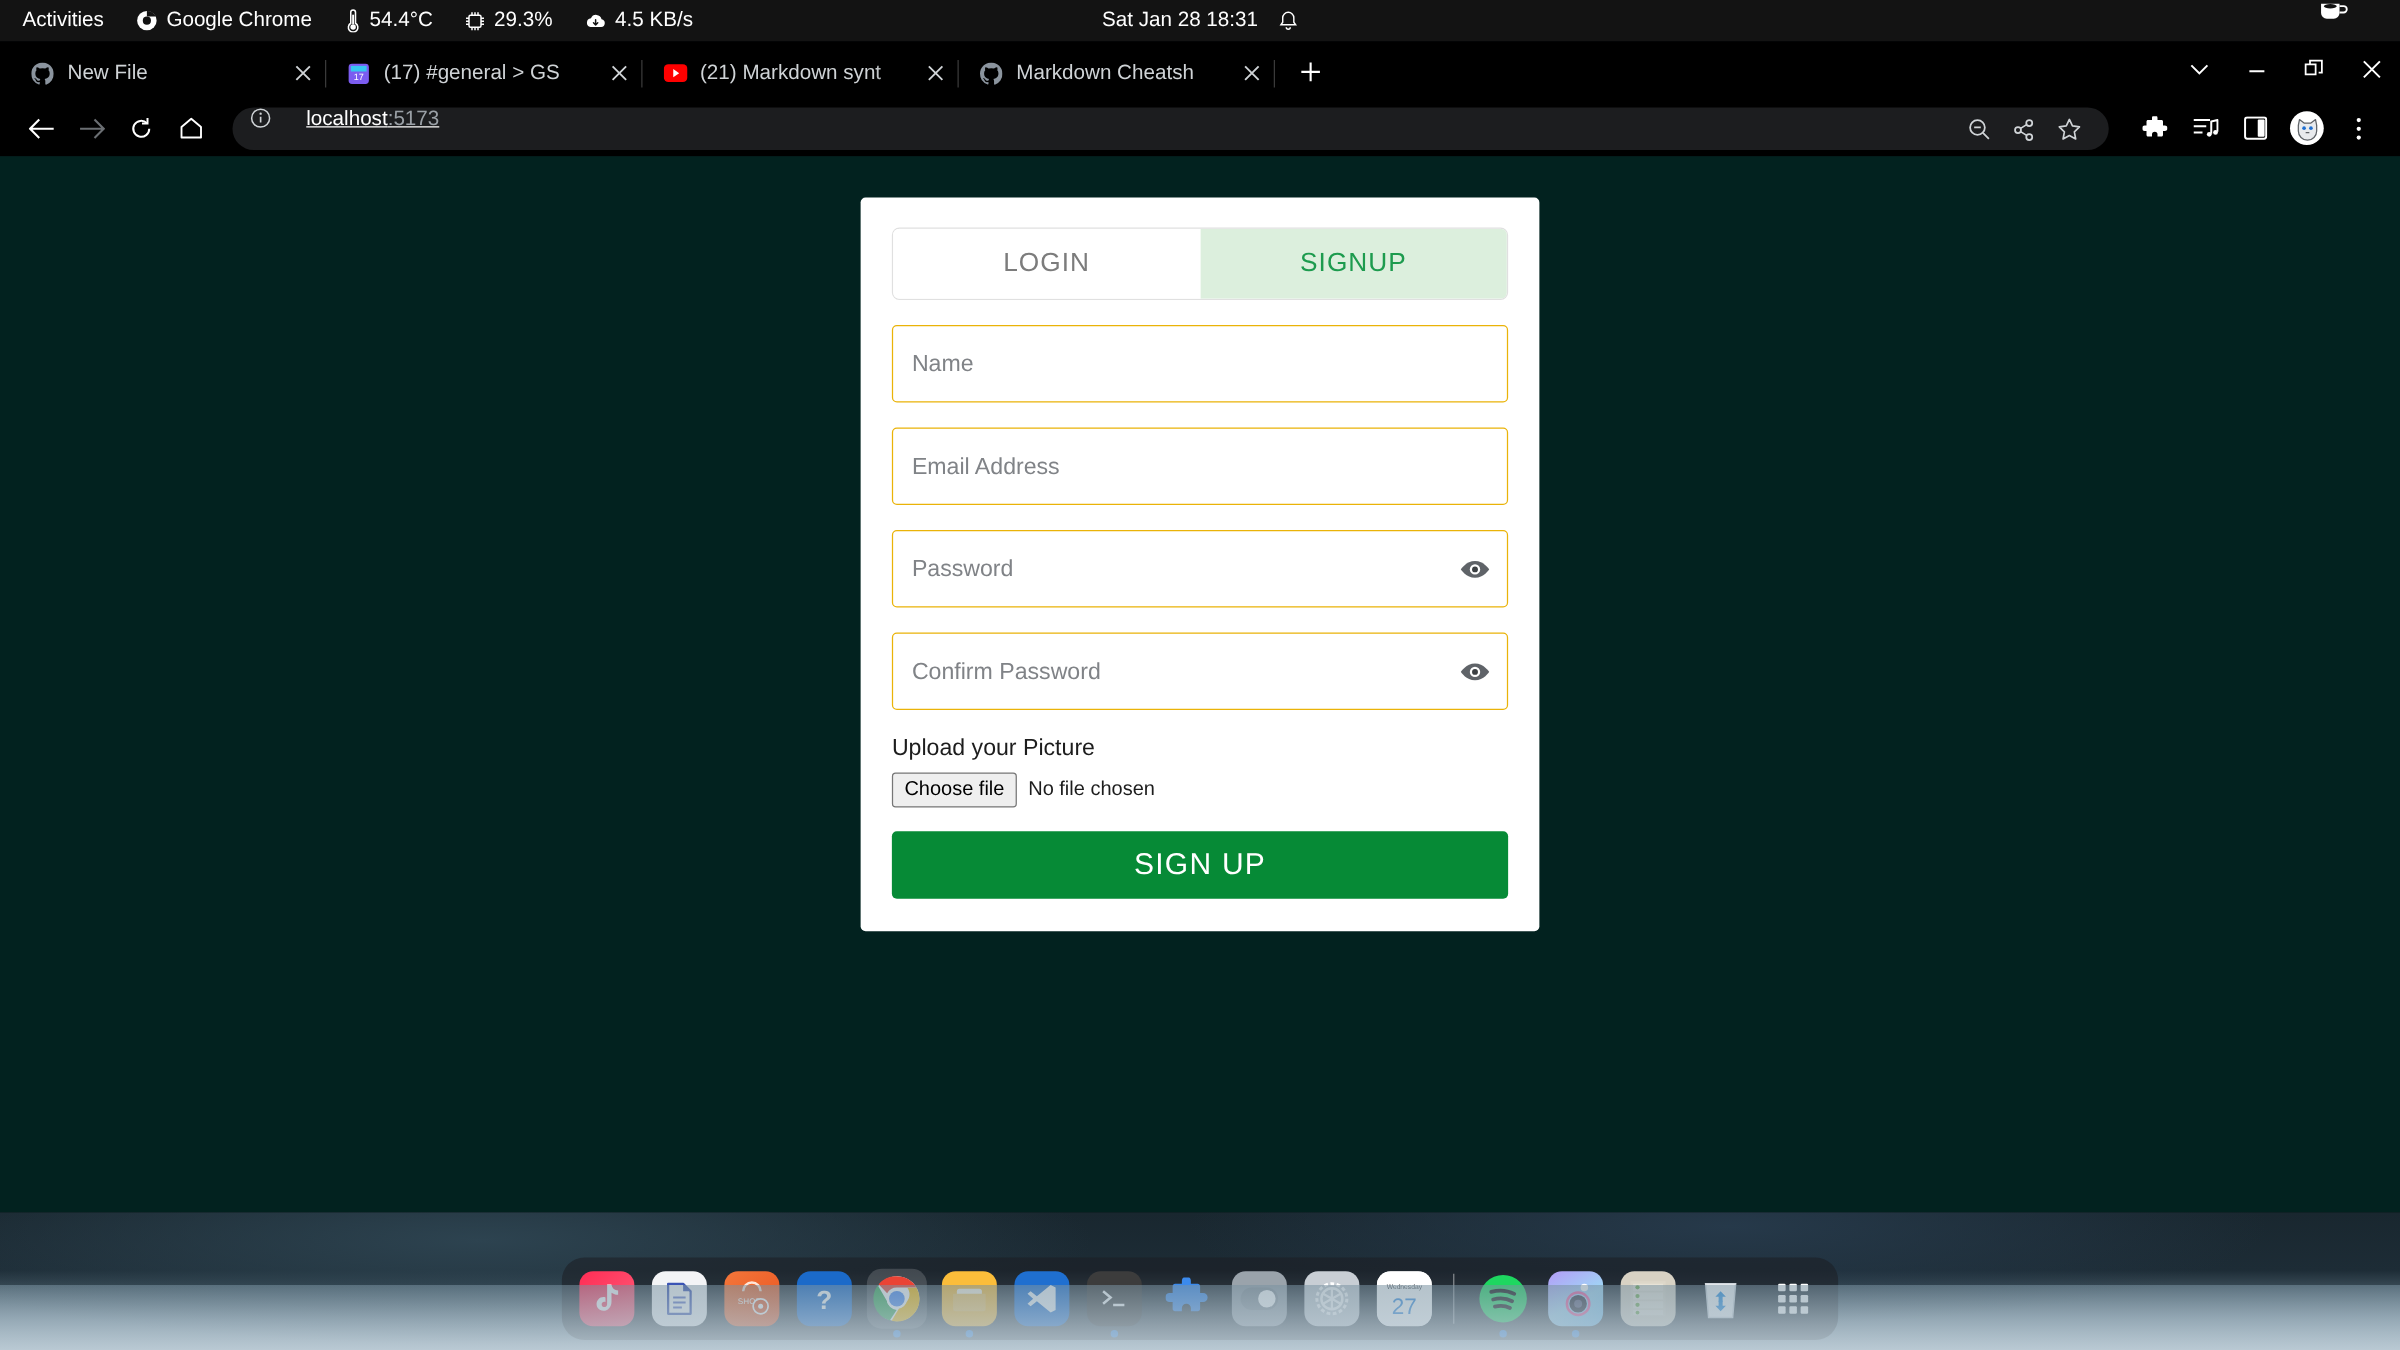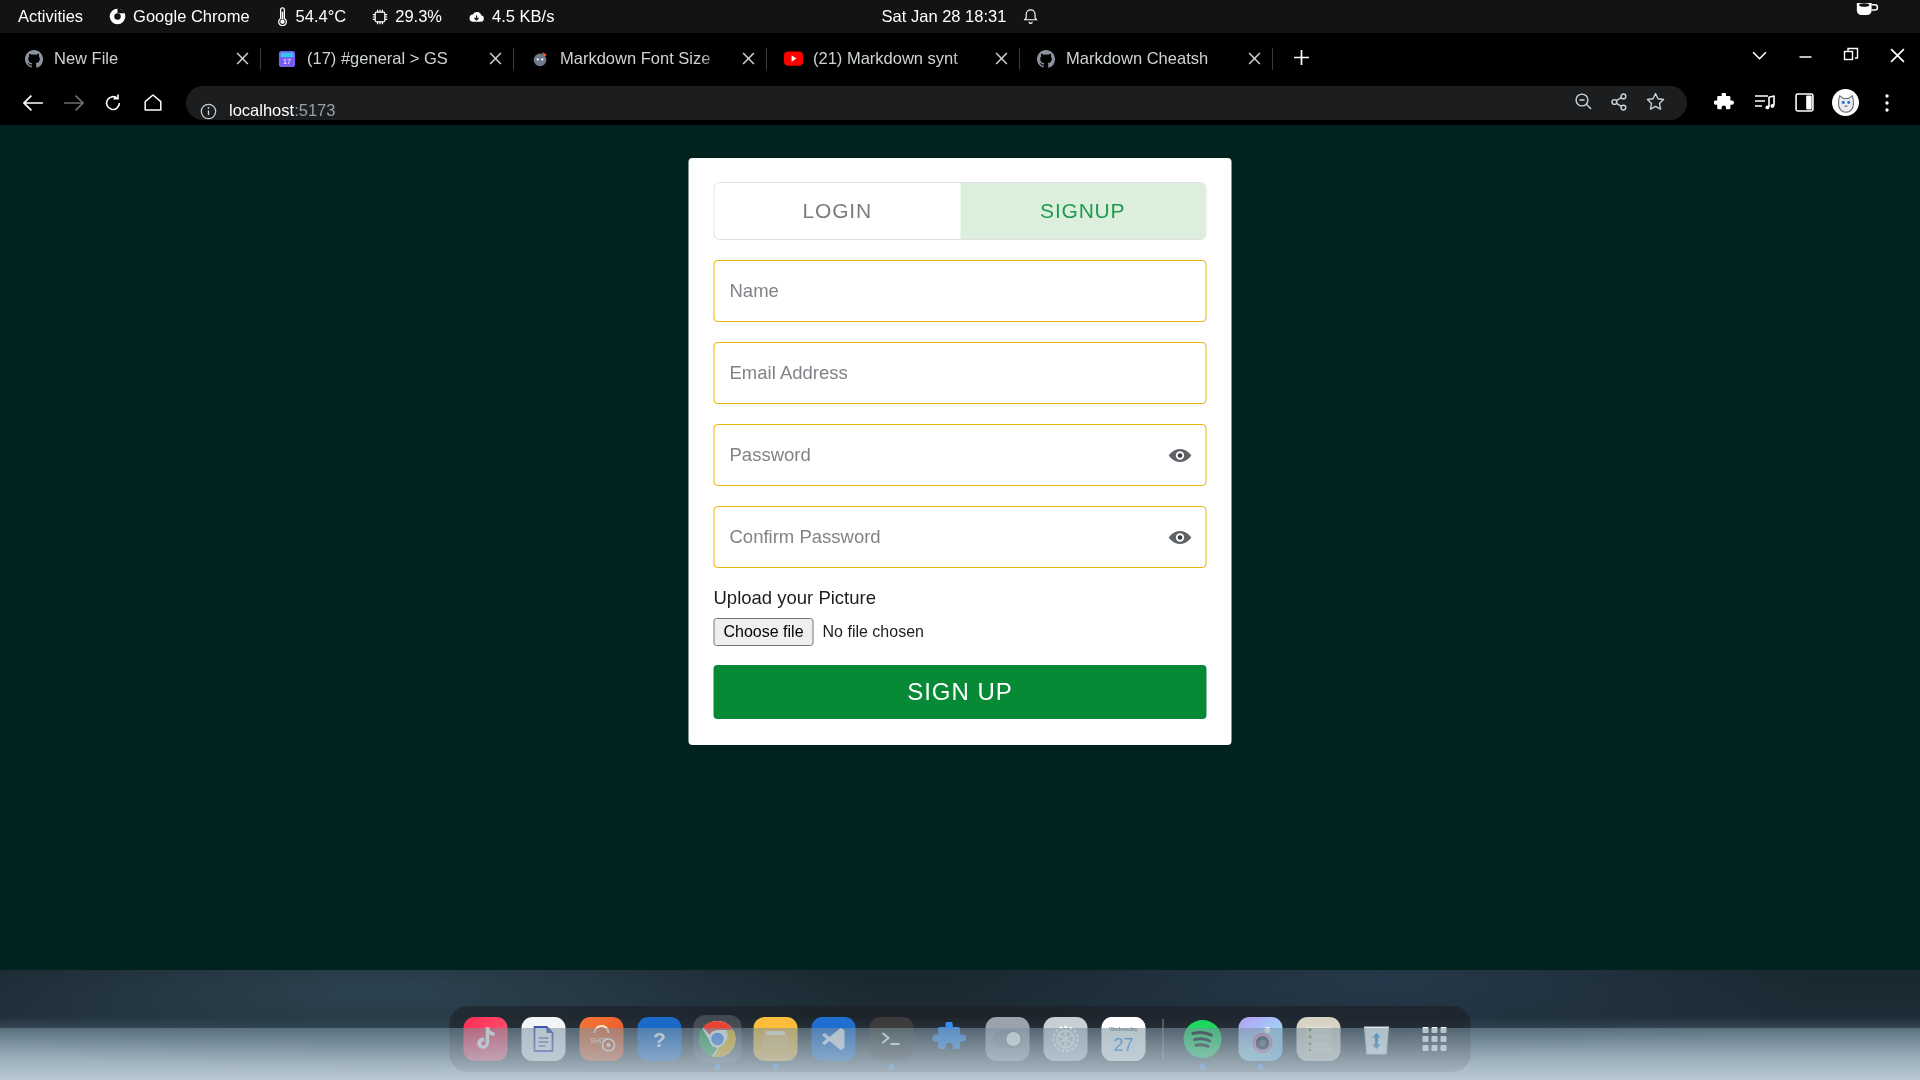--- a/index.html
+++ b/index.html
@@ -54,22 +54,22 @@
   .tab.active .ttl { -webkit-mask-image: none; mask-image: none; }
   .newtab { width: 40px; height: 40px; margin: 0 0 3px 8px; display: flex; align-items: center; justify-content: center; border-radius: 50%; }
   .winctl { position: absolute; right: 0; bottom: 6px; display: flex; align-items: center; gap: 0; }
   .winctl > div { width: 46px; height: 38px; display: flex; align-items: center; justify-content: center; }
 
   .omnirow { height: 45px; display: flex; align-items: center; padding: 0 14px; gap: 2px; }
   .navbtn { width: 38px; height: 38px; display: flex; align-items: center; justify-content: center; border-radius: 50%; }
   .omnibox {
     flex: 1 1 auto; height: 34px; margin: 0 10px 0 12px;
     background: #1c1d1f; border-radius: 17px;
-    display: flex; align-items: flex-end; gap: 12px; padding: 0 14px;
-    font-size: 16.5px; color: #ffffff;
+    display: flex; align-items: flex-start; gap: 28px; padding: 0 14px;
+    font-size: 16.5px; color: #ffffff; text-decoration: underline;
   }
   .omnibox .dim { color: #9aa0a6; }
   .omni-right { display: flex; align-items: center; }
   .omni-right .navbtn { width: 36px; height: 36px; }
   .tbicons { display: flex; align-items: center; gap: 2px; padding-left: 6px; }
   .avatar {
     width: 27px; height: 27px; border-radius: 50%; background: #ffffff;
     display: flex; align-items: center; justify-content: center; margin: 0 7px;
   }
 
@@ -294,38 +294,20 @@
         </span>
         <span class="ttl">(17) #general &gt; GS</span>
         <span class="x">
           <svg width="13" height="13" viewBox="0 0 12 12">
               <path d="M1 1l10 10M11 1L1 11" stroke="#cfd3d6" stroke-width="1.4"></path>
             </svg>
         </span>
         <span class="divider"></span>
       </div>
 
-      <div class="tab">
-        <span class="fav">
-          <svg width="18" height="18" viewBox="0 0 20 20">
-              <circle cx="10" cy="11" r="7" fill="#6c7b8a"></circle>
-              <circle cx="7.5" cy="10.5" r="1.2" fill="#fff"></circle>
-              <circle cx="12.5" cy="10.5" r="1.2" fill="#fff"></circle>
-              <path d="M13 3l2 2.4" stroke="#ff5722" stroke-width="1.6" fill="none"></path>
-              <circle cx="15.4" cy="5.6" r="1.6" fill="#ff5722"></circle>
-            </svg>
-        </span>
-        <span class="ttl">Markdown Font Size</span>
-        <span class="x">
-          <svg width="13" height="13" viewBox="0 0 12 12">
-              <path d="M1 1l10 10M11 1L1 11" stroke="#cfd3d6" stroke-width="1.4"></path>
-            </svg>
-        </span>
-        <span class="divider"></span>
-      </div>
 
       <div class="tab">
         <span class="fav">
           <svg width="19" height="15" viewBox="0 0 20 15">
               <rect x="0" y="0" width="20" height="15" rx="4" fill="#ff0000"></rect>
               <path d="M8 4l5 3.5L8 11z" fill="#fff"></path>
             </svg>
         </span>
         <span class="ttl">(21) Markdown synt</span>
         <span class="x">

